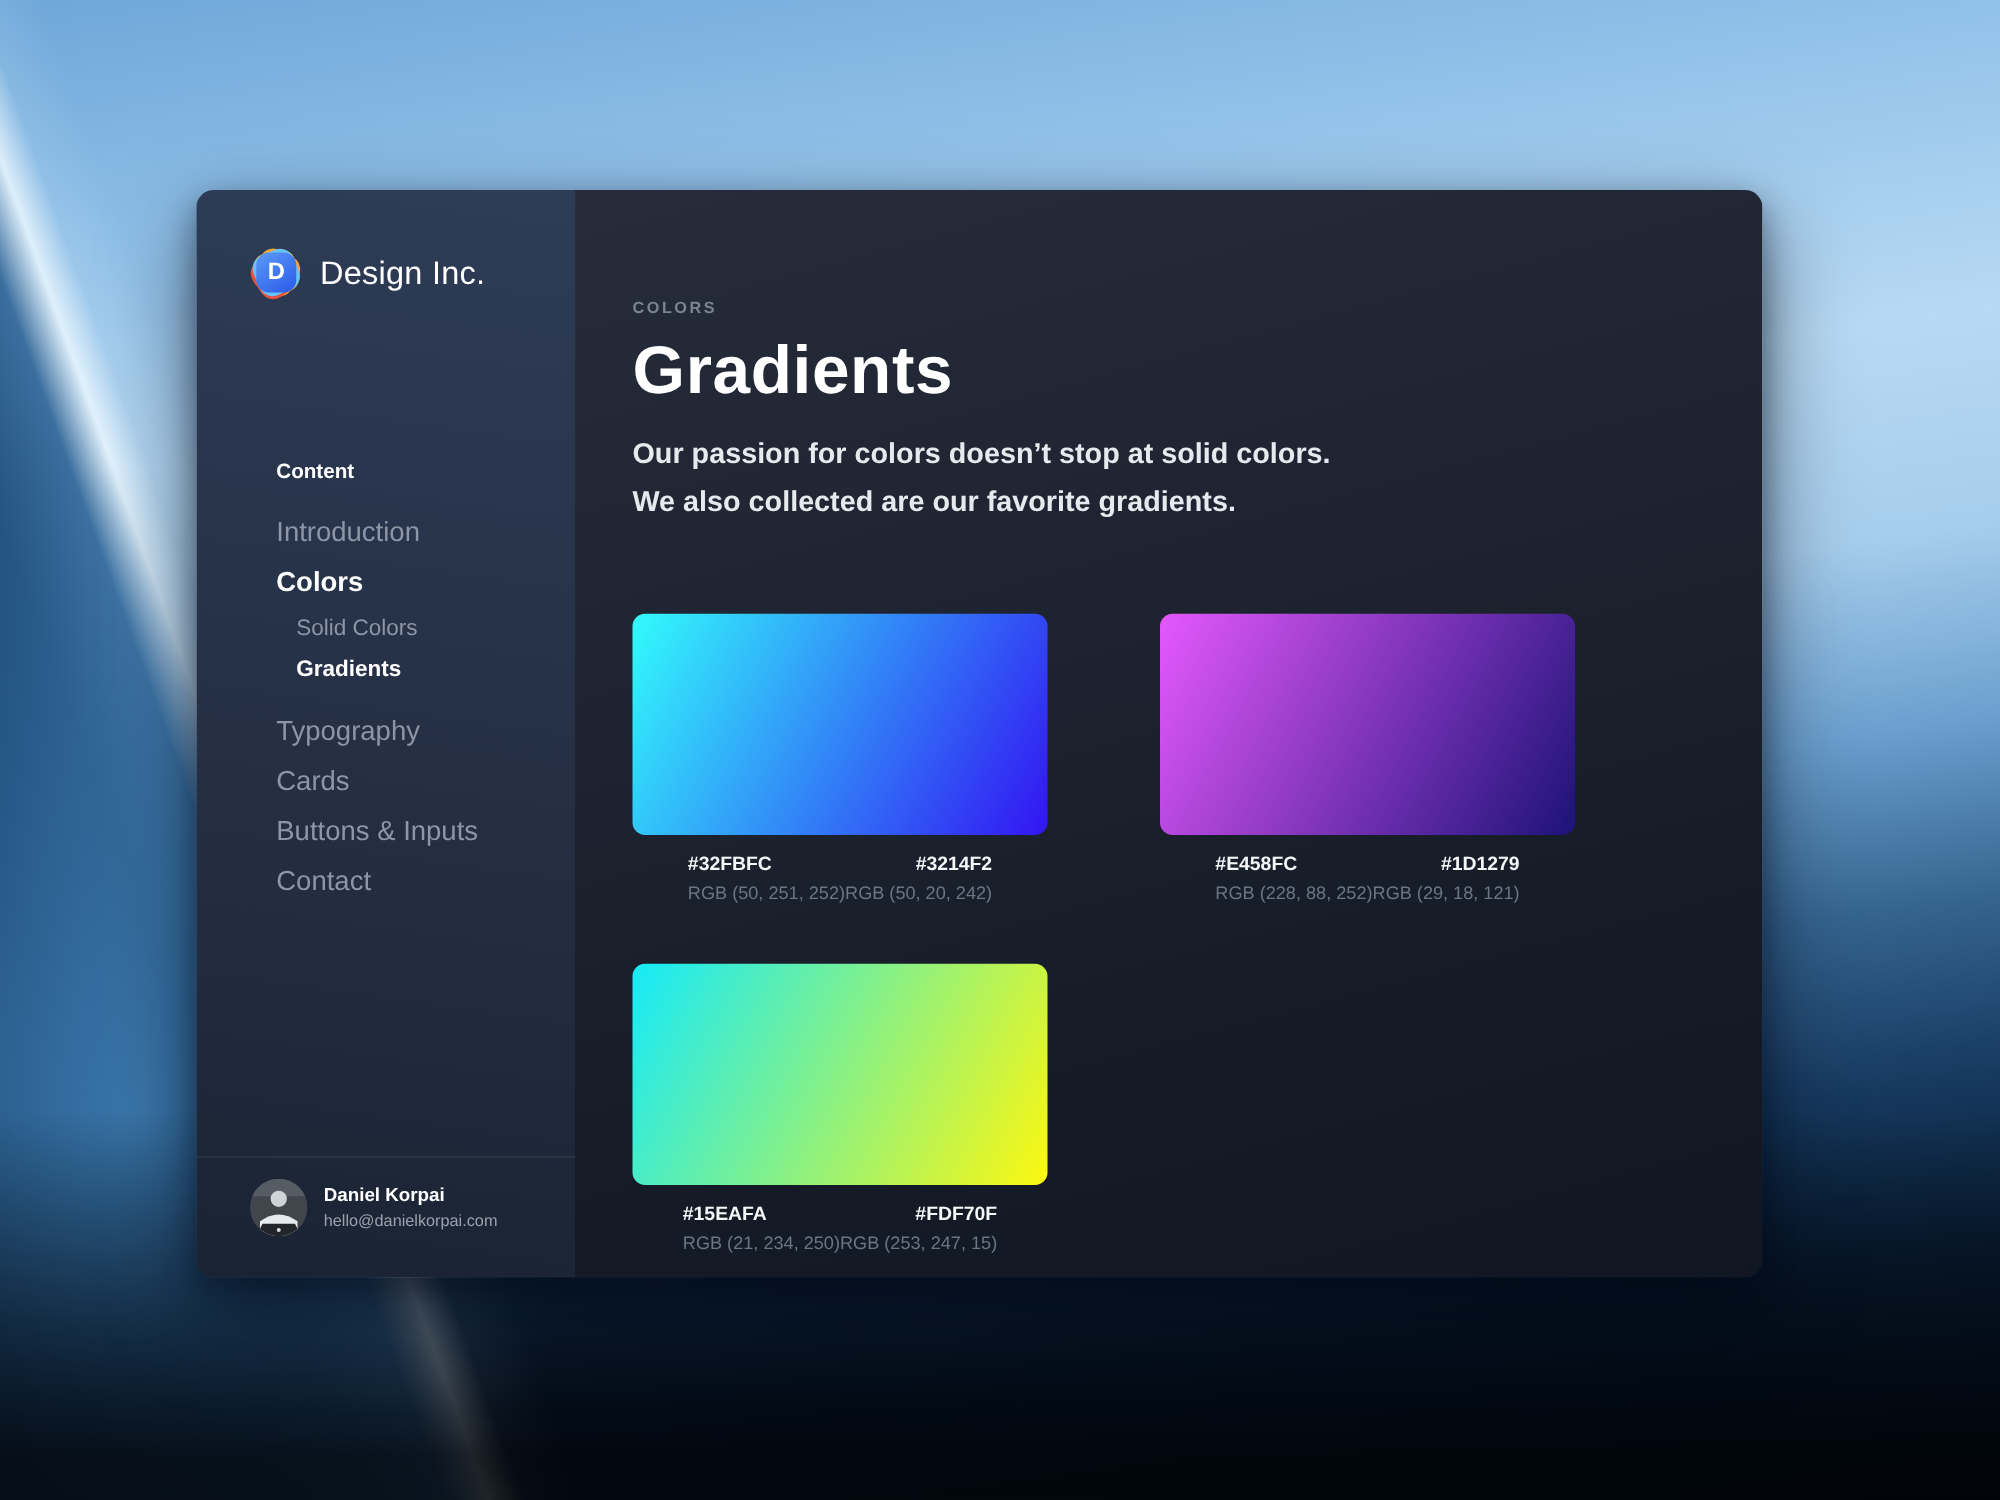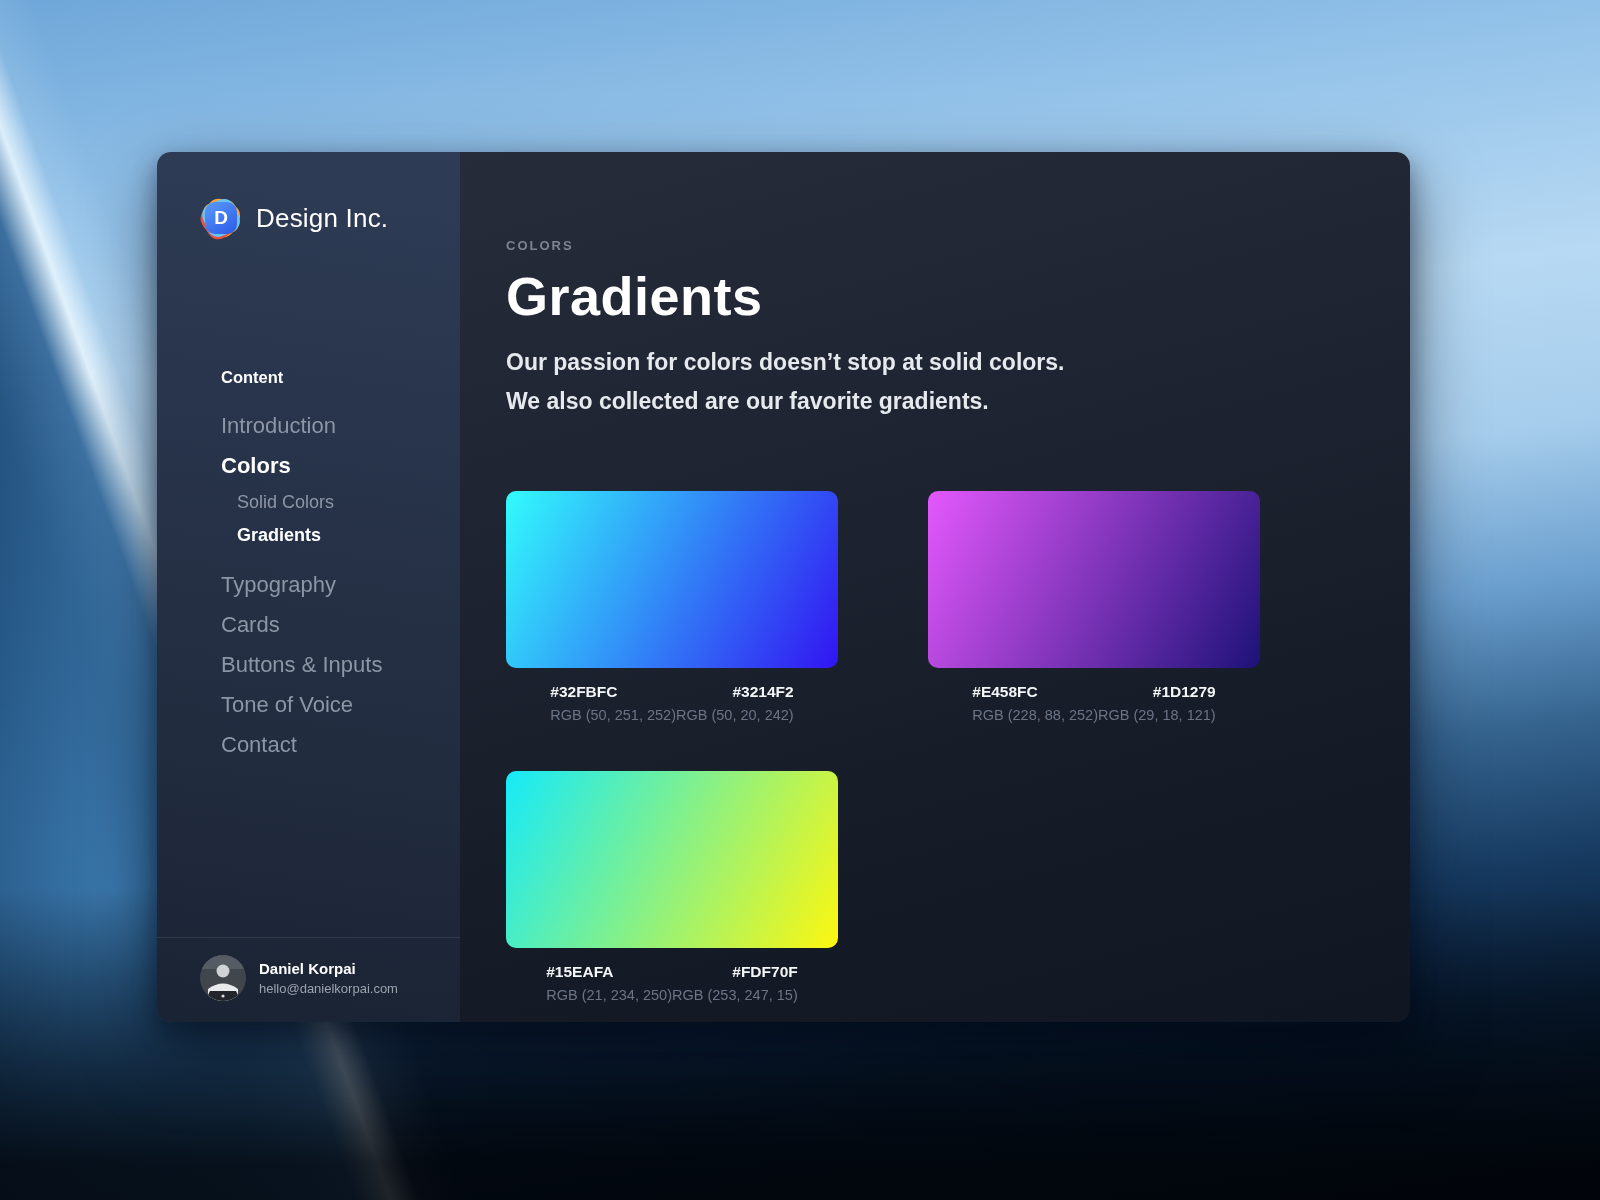--- a/index.html
+++ b/index.html
@@ -48,21 +48,21 @@
   .nav { margin-top:118px;margin-left:21px; }
   .nav-header { height:40px; display:flex; align-items:center; margin-bottom:9px;
                 color:#fff; font-weight:bold; font-size:16.5px; }
   .nav-item { height:40px; display:flex; align-items:center;
               color:#8c96a6; font-size:22px; cursor:pointer; }
   .nav-item.sub { height:33px; padding-left:16px; font-size:18px; }
   .nav-item.active { color:#ffffff; font-weight:bold; }
   .nav-item.gap-above { margin-top:13px; }
 
   .profile {
-    position:absolute; left:0; right:0; bottom:4px; height:81px;
+    position:absolute; left:0; right:0; bottom:16px; height:81px;
     border-top:1px solid rgba(255,255,255,0.09);
     display:flex; align-items:center; padding-left:43px; gap:13px;
   }
   .avatar { width:46px; height:46px; border-radius:50%; overflow:hidden; flex:0 0 46px; }
   .profile-name { color:#fff; font-weight:bold; font-size:15px; }
   .profile-email { color:#9aa2ad; font-size:13px; margin-top:4px; }
 
   
   .content {
     flex:1; height:100%; padding:86px 0 0 46px;
@@ -100,21 +100,20 @@
 
       <nav class="nav">
         <div class="nav-header">Content</div>
         <div class="nav-item">Introduction</div>
         <div class="nav-item active">Colors</div>
         <div class="nav-item sub">Solid Colors</div>
         <div class="nav-item sub active">Gradients</div>
         <div class="nav-item gap-above">Typography</div>
         <div class="nav-item">Cards</div>
         <div class="nav-item">Buttons &amp; Inputs</div>
-        <div class="nav-item">Tone of Voice</div>
         <div class="nav-item">Contact</div>
       </nav>
 
       <div class="profile">
         <div class="avatar">
           <svg viewBox="0 0 46 46" width="46" height="46">
             <rect width="46" height="46" fill="#41464c"></rect>
             <rect width="46" height="14" fill="#565c63"></rect>
             <circle cx="23" cy="16" r="6.5" fill="#cfd3d6"></circle>
             <path d="M8 34 Q23 23 38 34 L38 46 L8 46 Z" fill="#e8eaec"></path>

